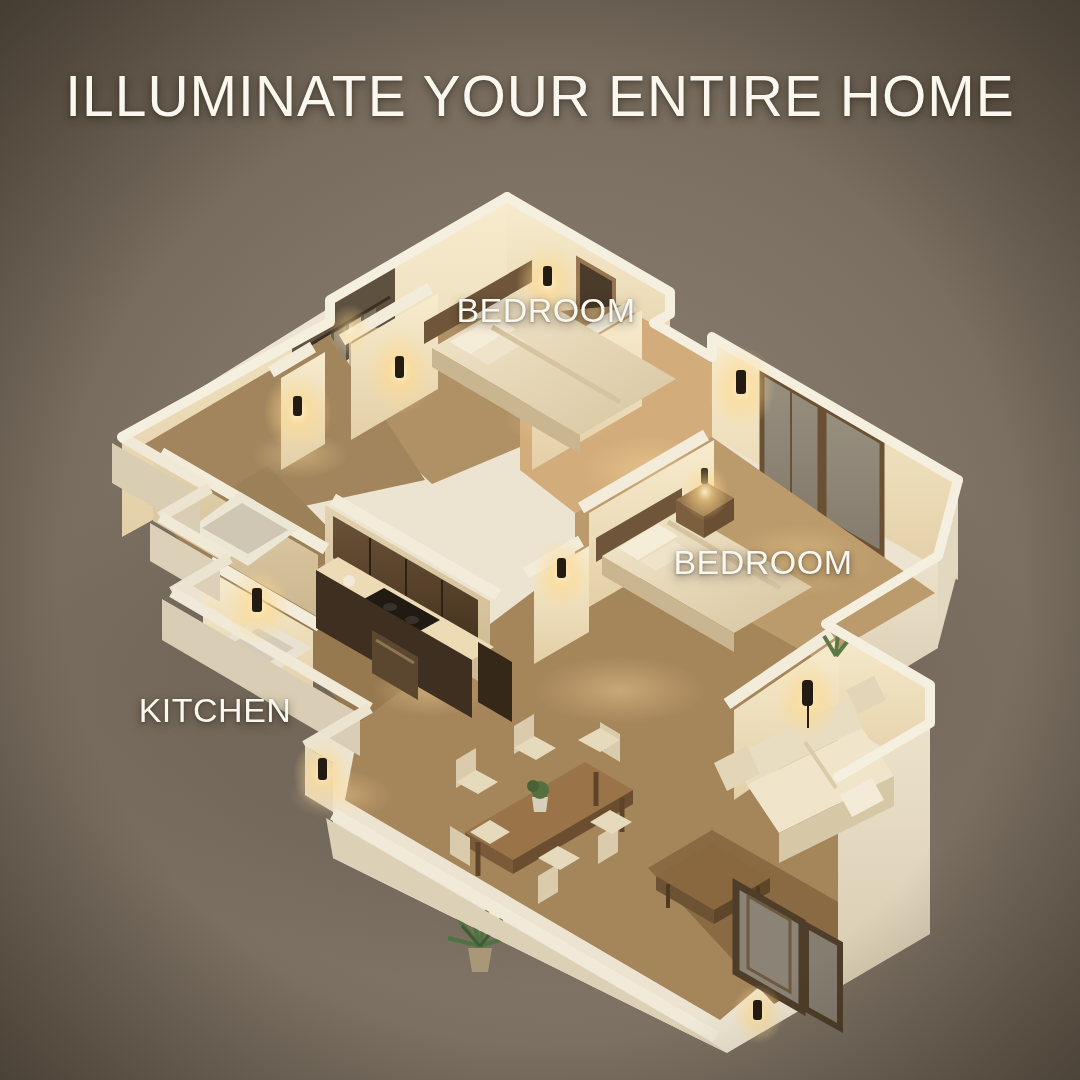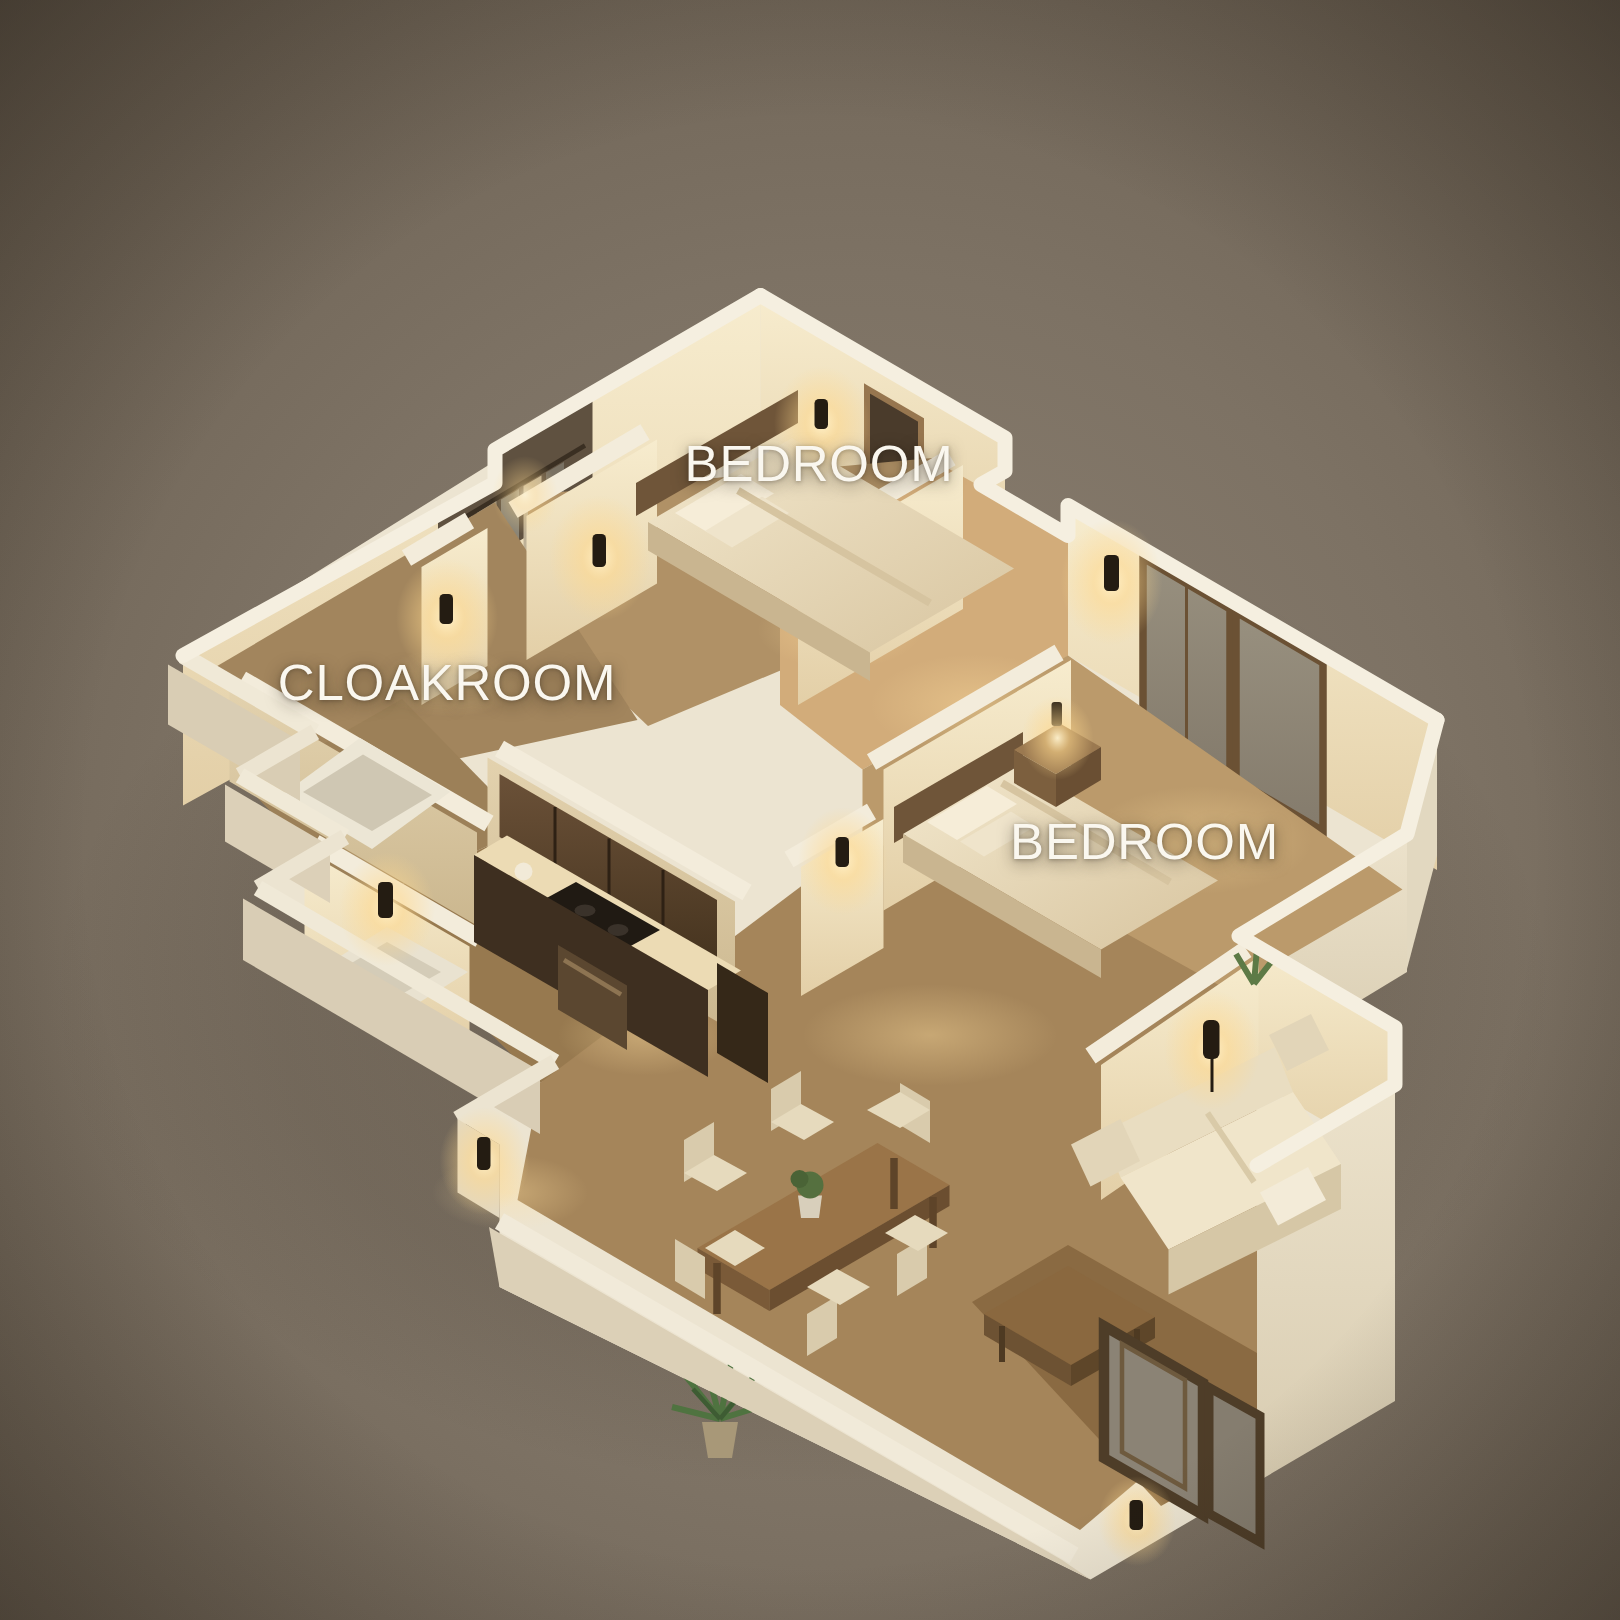--- a/index.html
+++ b/index.html
@@ -328,16 +328,17 @@
     </g>
     <g>
       <ellipse cx="758" cy="1014" rx="26" ry="30" fill="url(#gGlow)"></ellipse>
       <rect x="753" y="1000" width="9" height="20" rx="3" fill="#241c12"></rect>
     </g>
   </g>
 
   <rect x="0" y="0" width="1080" height="1080" fill="url(#gVig)"></rect>
 </svg>
 
+  <div class="overlay-label headline" id="lbl-title">ILLUMINATE YOUR ENTIRE HOME</div>
   <div class="overlay-label room-label" id="lbl-bedroom-top">BEDROOM</div>
-  <div class="overlay-label room-label" id="lbl-cloakroom">CLOAKROOM</div>
   <div class="overlay-label room-label" id="lbl-bedroom-right">BEDROOM</div>
+  <div class="overlay-label room-label" id="lbl-kitchen">KITCHEN</div>
 </div>
 
 </body></html>

